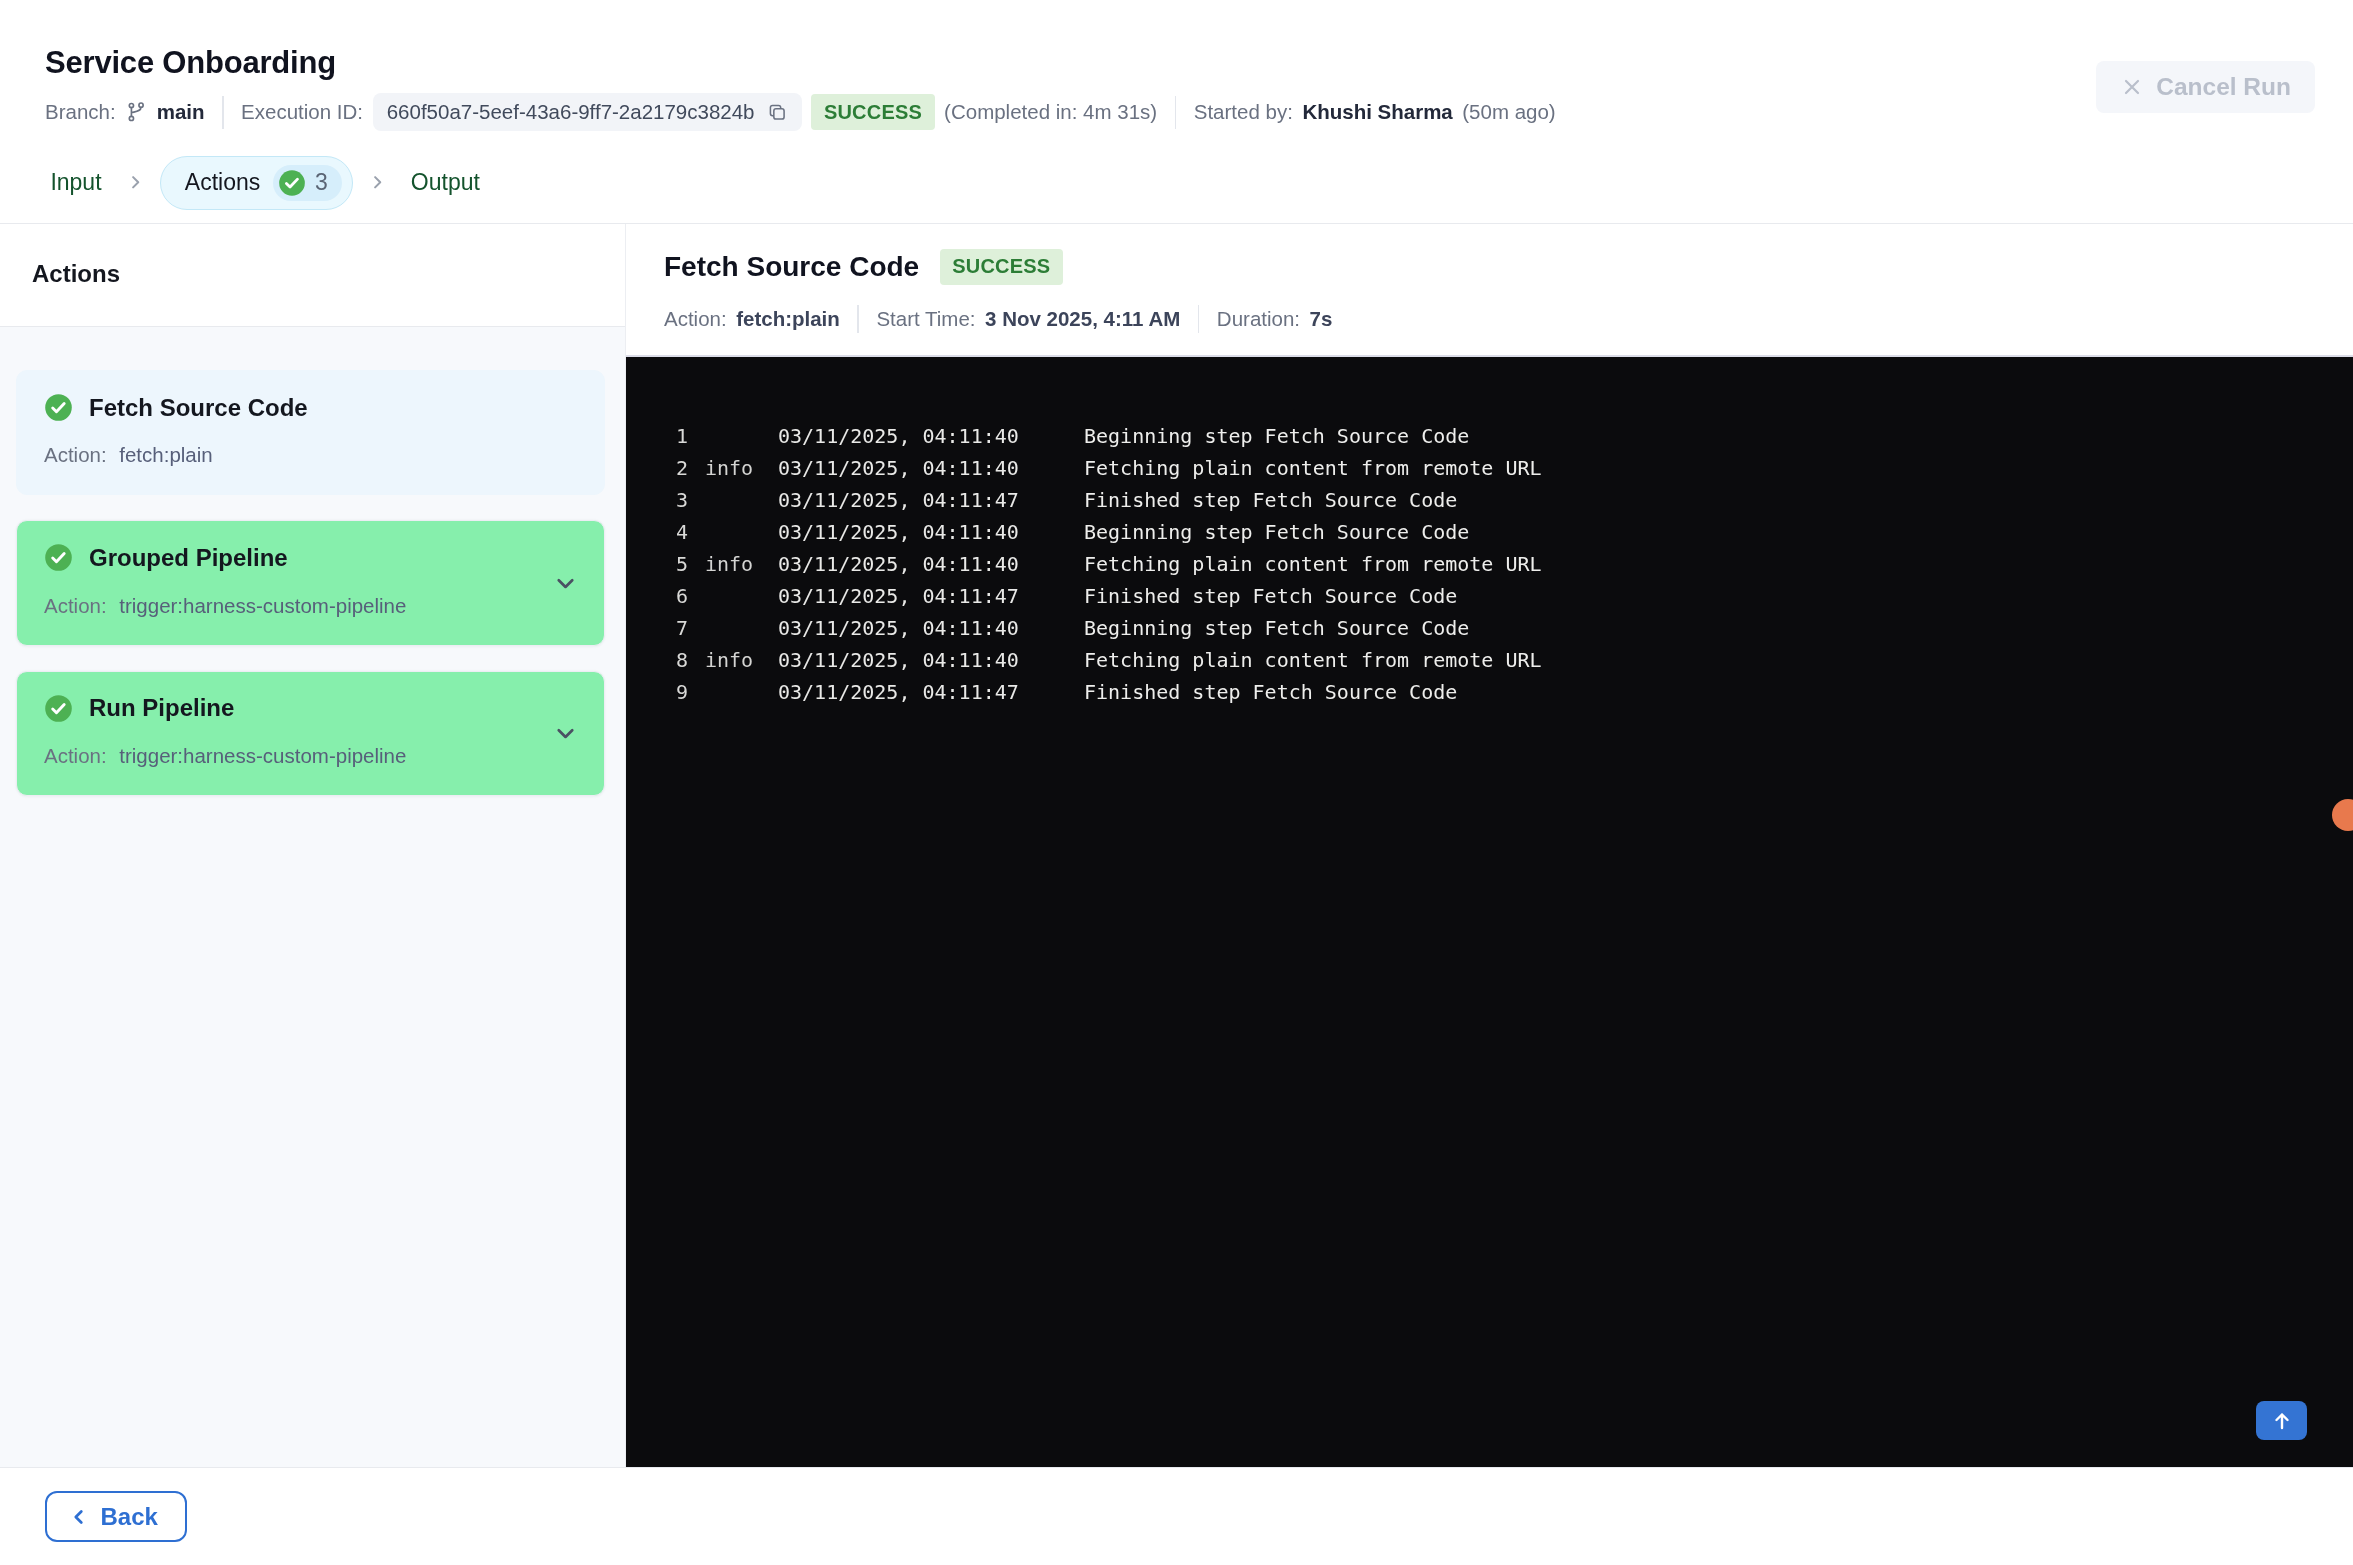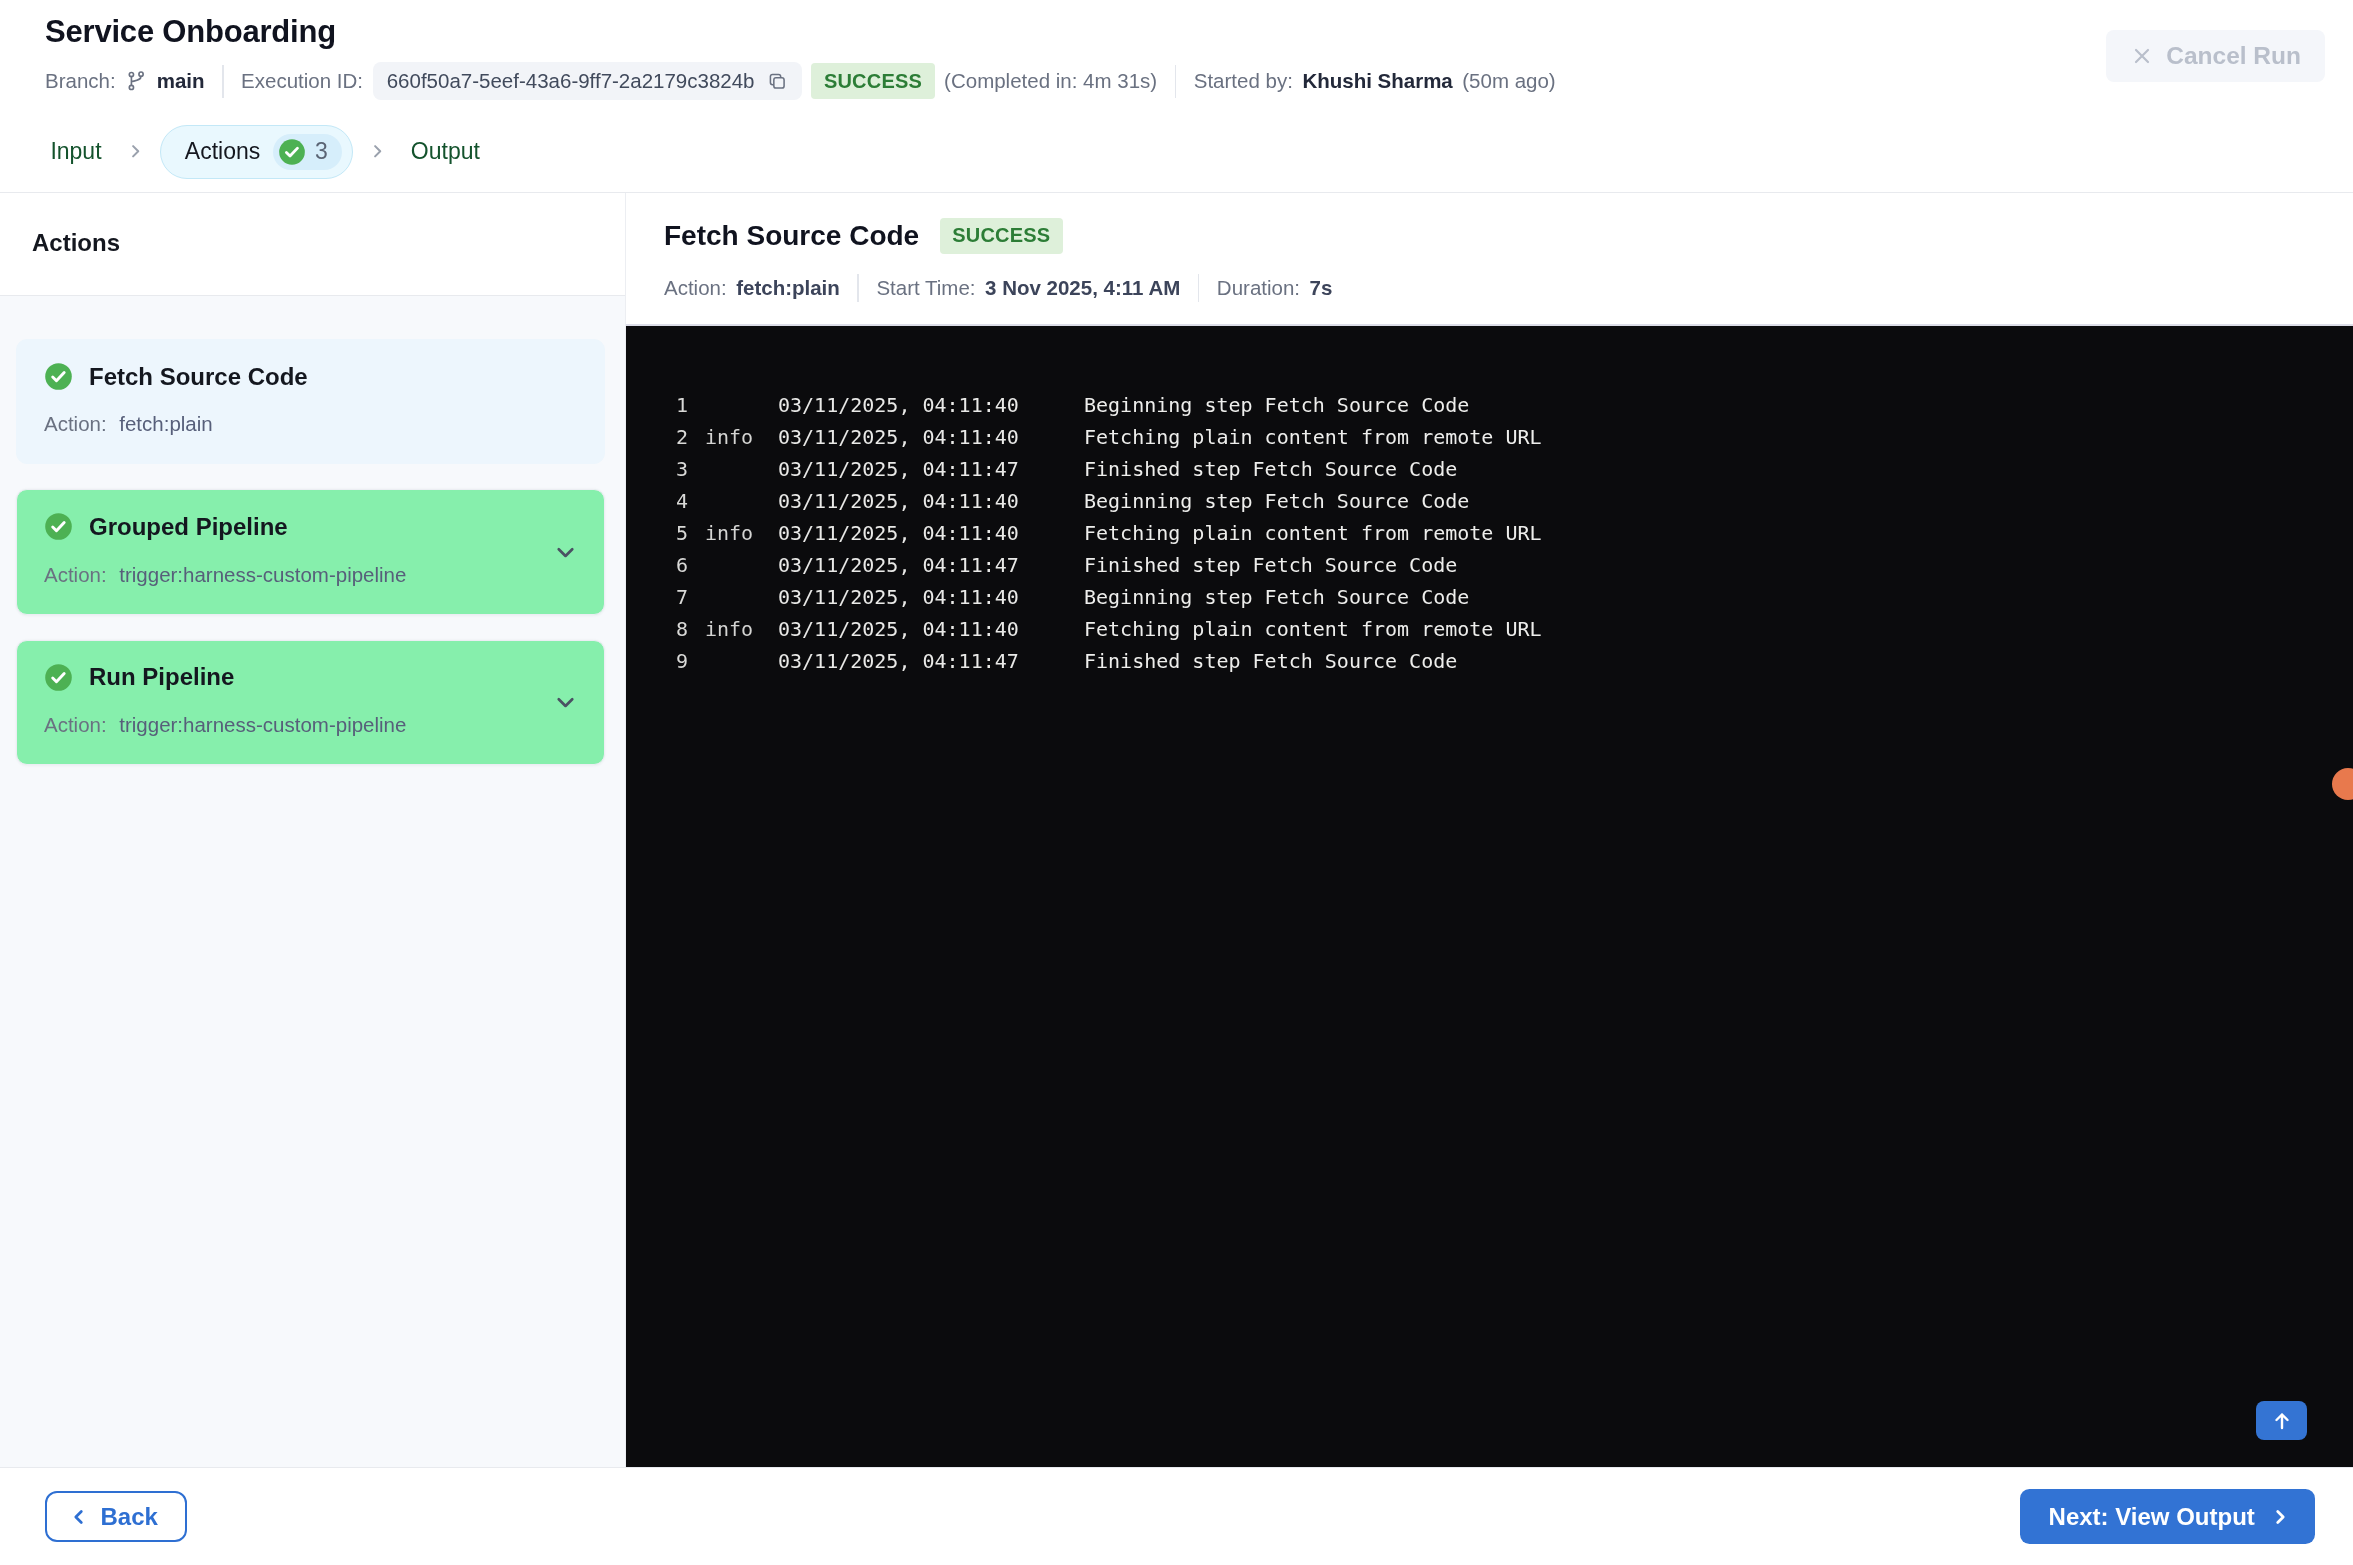--- a/index.html
+++ b/index.html
@@ -5,21 +5,21 @@
   * { box-sizing: border-box; }
   html, body { margin: 0; padding: 0; }
   body {
     width: 2354px; height: 1565px;
     font-family: "Liberation Sans", sans-serif;
     background: #ffffff; overflow: hidden;
   }
   .app { width: 100%; height: 100%; display: flex; flex-direction: column; position: relative; }
 
   
-  .topbar { height: 111px; flex: 0 0 auto; display: flex; justify-content: space-between; padding: 0 29px 0 45px; }
+  .topbar { height: 111px; flex: 0 0 auto; display: flex; justify-content: space-between; padding: 0 39px 0 45px; margin-top: 31px; }
   .page-title { margin: 14.2px 0 0; font-size: 31px; font-weight: 700; color: #10131f; letter-spacing: -0.2px; }
   .meta-row { display: flex; align-items: center; margin-top: 12px; font-size: 20.5px; color: #6a7181; gap: 9.5px; white-space: nowrap; }
   .meta-label { color: #6a7181; }
   .meta-value { color: #23293a; font-weight: 700; }
   .vdiv { width: 1.6px; height: 33px; background: #e3e6ec; margin: 0 8px; flex: 0 0 auto; }
   .id-pill { display: inline-flex; align-items: center; gap: 12.6px; background: #f2f4f8; border-radius: 8px; padding: 7.1px 14.2px; color: #414a5c; font-size: 20.5px; }
   .badge-success { background: #def0da; color: #2c7d36; font-weight: 700; font-size: 20px; padding: 6.3px 12.6px; border-radius: 4px; letter-spacing: 0.2px; display: inline-block; }
   .cancel-btn { margin-top: 30px; height: 52px; align-self: flex-start; display: flex; align-items: center; gap: 12.6px; background: #f4f6fa; border: none; border-radius: 8px; color: #b9bfcb; font-size: 24.5px; font-weight: 600; padding: 0 24px; font-family: inherit; cursor: not-allowed; }
 
   
@@ -252,24 +252,16 @@
 
   <footer class="footer">
     <button class="btn-back">
       <span class="icon">
         <svg width="22" height="22" viewBox="0 0 24 24" fill="none" stroke="#2e6fd2" stroke-width="3" stroke-linecap="round" stroke-linejoin="round">
             <path d="M14.5 6l-6 6 6 6"></path>
           </svg>
       </span>
       <span>Back</span>
     </button>
-    <button class="btn-next">
-      <span>Next: View Output</span>
-      <span class="icon">
-        <svg width="22" height="22" viewBox="0 0 24 24" fill="none" stroke="#ffffff" stroke-width="3" stroke-linecap="round" stroke-linejoin="round">
-            <path d="M9.5 6l6 6-6 6"></path>
-          </svg>
-      </span>
-    </button>
   </footer>
 
 </div>
 
 
 </body></html>

